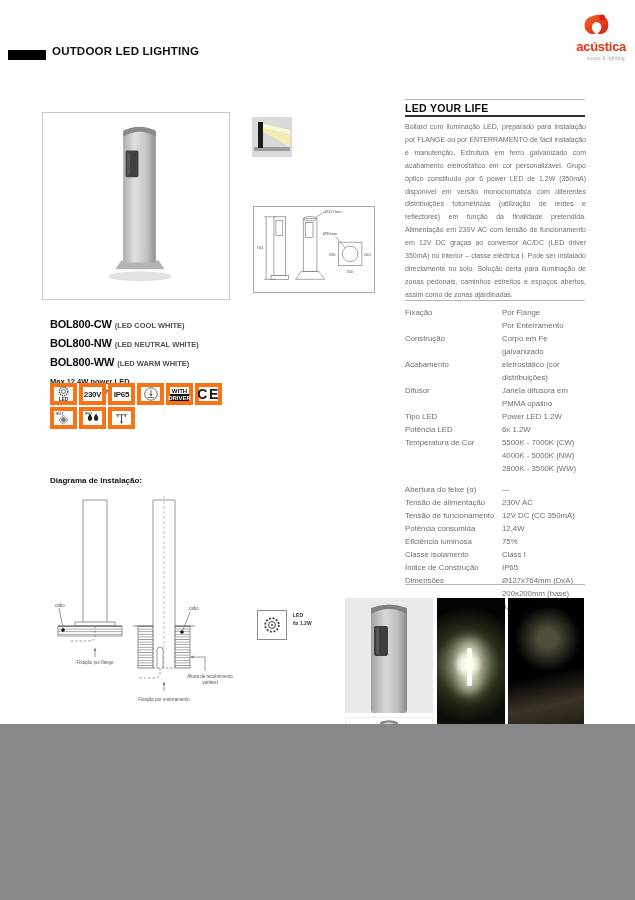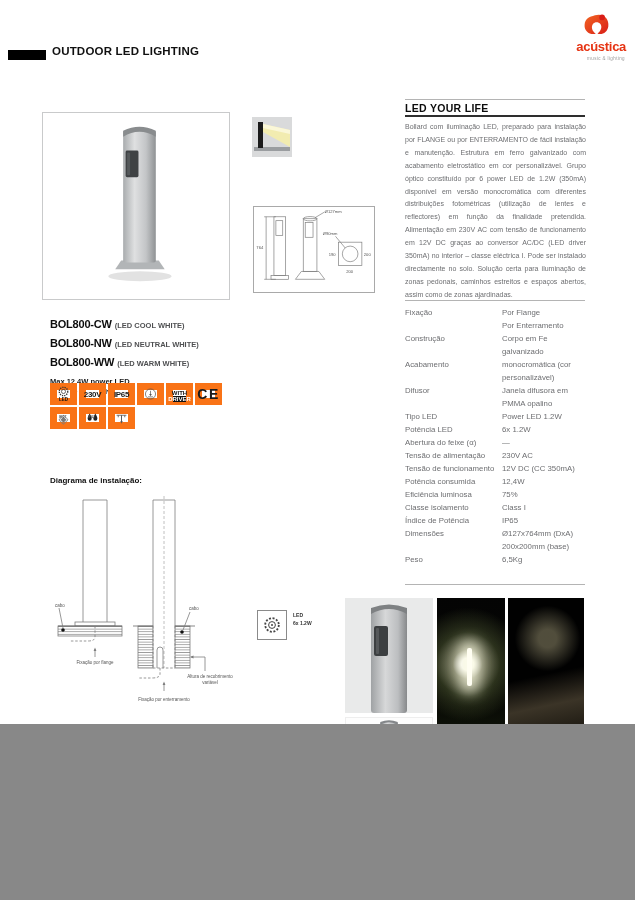--- a/index.html
+++ b/index.html
@@ -26,21 +26,21 @@
 
   .product-names { left:50px; top:314px; }
   .pname-row { margin-bottom:1px; white-space:nowrap; }
   .pcode { font-size:11px; font-weight:bold; color:#0d0d0d; letter-spacing:-.2px; }
   .pvariant { font-size:7.5px; font-weight:bold; color:#4f5052; margin-left:3px; }
   .pnote { font-size:7.5px; font-weight:bold; color:#1a1a1a; line-height:10px; }
   .pnotes { margin-top:7px; }
 
   .badges-row1 { left:50px; top:383px; display:flex; gap:2px; }
   .badges-row2 { left:50px; top:407px; display:flex; gap:2px; }
-  .badge { width:27px; height:22px; border:7px solid #f97316; display:flex; align-items:center; justify-content:center; position:relative; background:#fff; }
+  .badge { width:27px; height:22px; border:4px solid #f97316; display:flex; align-items:center; justify-content:center; position:relative; background:#fff; }
   .badge-txt { font-size:8px; font-weight:bold; color:#1a1a1a; letter-spacing:-.3px; }
   .badge-ce { font-size:14px; font-weight:bold; letter-spacing:1.5px; color:#1a1a1a; }
   .badge-split { flex-direction:column; padding:0; justify-content:stretch; }
   .wd-top { flex:1; width:100%; display:flex; align-items:center; justify-content:center; font-size:6px; font-weight:bold; color:#111; }
   .wd-bottom { flex:1; width:100%; display:flex; align-items:center; justify-content:center; font-size:6px; font-weight:bold; color:#fff; background:#111; }
   .badge-mini-label { position:absolute; left:2px; top:1px; font-size:3.5px; color:#555; font-weight:bold; }
   .led-badge-inner { display:flex; flex-direction:column; align-items:center; line-height:5px; }
   .led-badge-word { font-size:4.5px; font-weight:bold; color:#111; }
   .diamond-glyph { font-size:13px; color:#7a7a7a; line-height:13px; }
 
@@ -50,21 +50,21 @@
 
   
   .rule { background:#b4b4b4; height:1px; }
   .rule-top { left:405px; top:99px; width:180px; }
   .section-title { left:405px; top:102px; font-size:10.5px; font-weight:bold; color:#0c0c0c; letter-spacing:.3px; }
   .rule-title { left:405px; top:115px; width:180px; height:2px; background:#2e2e2e; }
   .intro-par { left:405px; top:121px; width:181px; font-size:7px; line-height:12.9px; color:#6d6e71; text-align:justify; }
   .rule-mid { left:405px; top:300px; width:180px; }
   .specs { left:405px; top:306px; width:181px; font-size:7.8px; color:#6d6e71; }
   .spec-row { display:flex; line-height:13px; }
-  .spec-row.gap { margin-top:0; }
+  .spec-row.gap { margin-top:8px; }
   .spec-label { width:97px; flex:none; }
   .spec-values { flex:1; }
   .rule-bottom { left:405px; top:584px; width:180px; }
 
   
   .led-box { left:257px; top:610px; width:30px; height:30px; border:1px solid #8a8a8a; display:flex; align-items:center; justify-content:center; }
   .led-box-text { left:293px; top:611px; font-size:5px; font-weight:bold; color:#333; line-height:8px; }
   .photoA { left:345px; top:598px; width:88px; height:115px; background:#e9eaea; }
   .photoB { left:345px; top:717px; width:88px; height:65px; background:#fdfdfd; border:1px solid #eee; }
   .night1 { left:437px; top:598px; width:68px; height:184px;
@@ -302,39 +302,47 @@
       </div>
       <div class="spec-row">
         <div class="spec-label">Construção</div>
         <div class="spec-values">
           <div>Corpo em Fe galvanizado</div>
         </div>
       </div>
       <div class="spec-row">
         <div class="spec-label">Acabamento</div>
         <div class="spec-values">
-          <div>monocromática (cor personalizável)</div>
+          <div>eletrostático (cor distribuições)</div>
         </div>
       </div>
       <div class="spec-row">
         <div class="spec-label">Difusor</div>
         <div class="spec-values">
           <div>Janela difusora em PMMA opalino</div>
         </div>
       </div>
       <div class="spec-row">
         <div class="spec-label">Tipo LED</div>
         <div class="spec-values">
           <div>Power LED 1.2W</div>
         </div>
       </div>
       <div class="spec-row">
         <div class="spec-label">Potência LED</div>
         <div class="spec-values">
           <div>6x 1.2W</div>
+        </div>
+      </div>
+      <div class="spec-row">
+        <div class="spec-label">Temperatura de Cor</div>
+        <div class="spec-values">
+          <div>5500K - 7000K (CW)</div>
+          <div>4000K - 5000K (NW)</div>
+          <div>2800K - 3500K (WW)</div>
         </div>
       </div>
       <div class="spec-row gap">
         <div class="spec-label">Abertura do feixe (α)</div>
         <div class="spec-values">
           <div>—</div>
         </div>
       </div>
       <div class="spec-row">
         <div class="spec-label">Tensão de alimentação</div>
@@ -360,21 +368,21 @@
           <div>75%</div>
         </div>
       </div>
       <div class="spec-row">
         <div class="spec-label">Classe isolamento</div>
         <div class="spec-values">
           <div>Class I</div>
         </div>
       </div>
       <div class="spec-row">
-        <div class="spec-label">Índice de Potência</div>
+        <div class="spec-label">Índice de Construção</div>
         <div class="spec-values">
           <div>IP65</div>
         </div>
       </div>
       <div class="spec-row">
         <div class="spec-label">Dimensões</div>
         <div class="spec-values">
           <div>Ø127x764mm (DxA)</div>
           <div>200x200mm (base)</div>
         </div>

